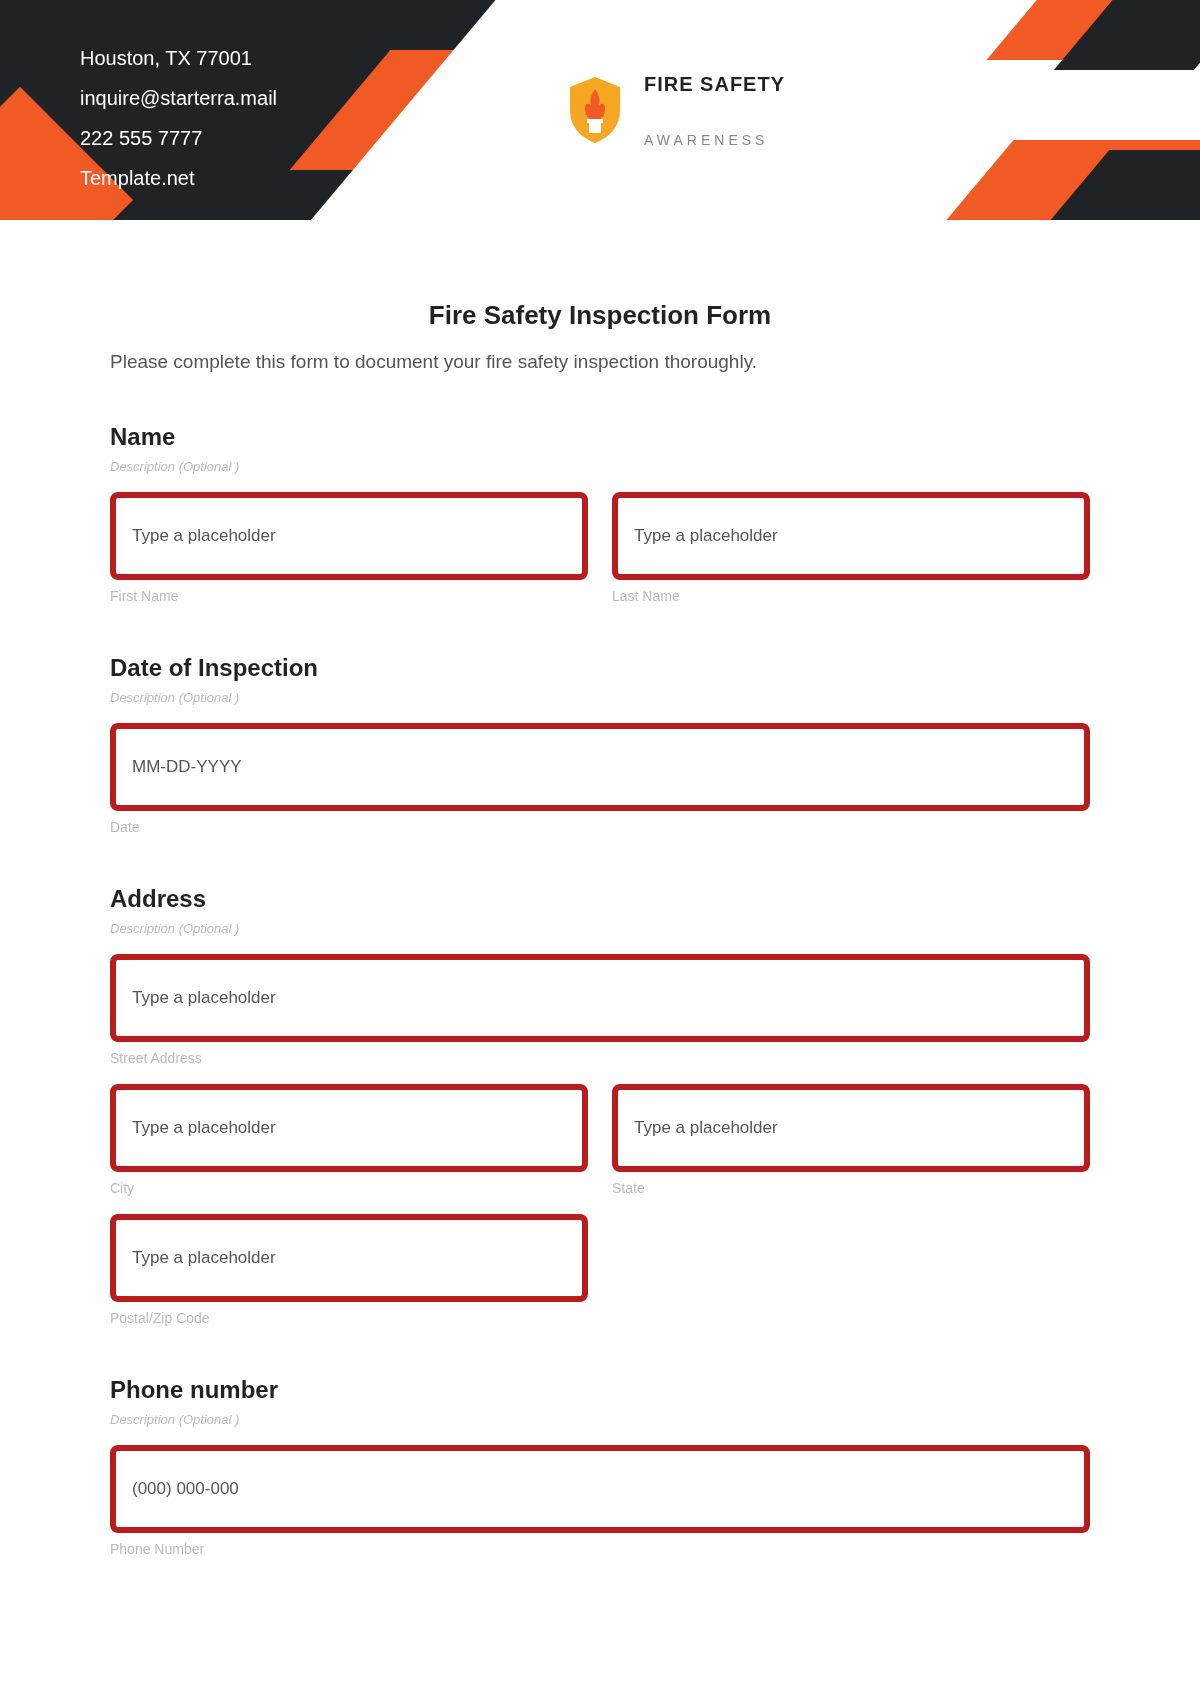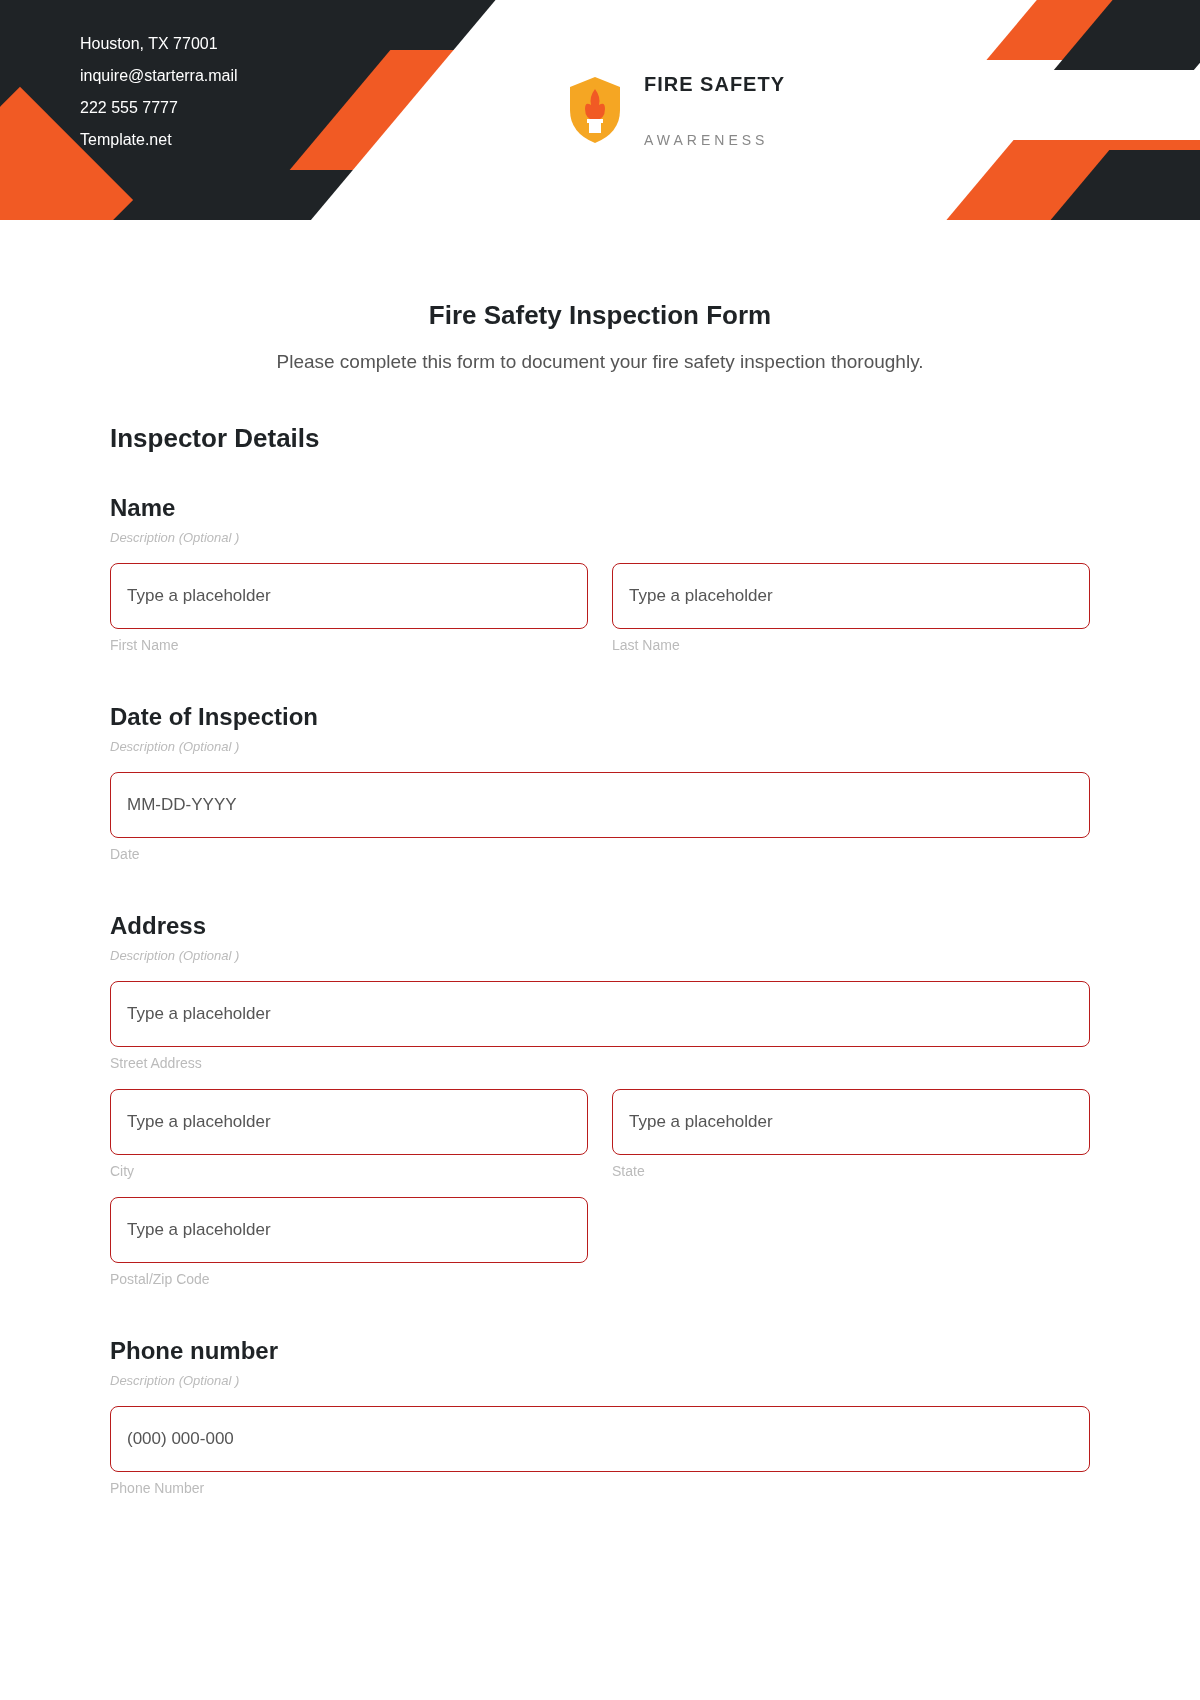--- a/index.html
+++ b/index.html
@@ -1,42 +1,42 @@
 <!DOCTYPE html>
 <html><head>
 <meta charset="utf-8">
 <style>
 * { box-sizing: border-box; margin: 0; padding: 0; }
 body { font-family: Arial, Helvetica, sans-serif; background: #fff; width: 1200px; }
 .header { position: relative; height: 220px; background: #fff; overflow: hidden; }
 .header-dark { position: absolute; top: 0; left: 0; width: 560px; height: 220px; background: #1f2326; }
-.header-info { position: absolute; top: 28px; left: 80px; color: #fff; font-size: 16px; line-height: 2; }
+.header-info { position: absolute; top: 38px; left: 80px; color: #fff; font-size: 20px; line-height: 2; }
 .shape-orange-bl { position: absolute; bottom: -60px; left: -60px; width: 160px; height: 160px; background: #f15a24; transform: rotate(45deg); }
 .shape-orange-mid { position: absolute; top: 50px; left: 340px; width: 120px; height: 120px; background: #f15a24; transform: skewX(-40deg); }
 .shape-dark-cut { position: absolute; top: -40px; left: 420px; width: 260px; height: 260px; background: #fff; transform: skewX(-40deg); }
 .shape-orange-tr1 { position: absolute; top: -20px; right: 60px; width: 120px; height: 80px; background: #f15a24; transform: skewX(-40deg); }
 .shape-dark-tr { position: absolute; top: -40px; right: -40px; width: 140px; height: 110px; background: #1f2326; transform: skewX(-40deg); }
 .shape-orange-br { position: absolute; top: 140px; right: -40px; width: 260px; height: 80px; background: #f15a24; transform: skewX(-40deg); }
 .shape-dark-br { position: absolute; top: 150px; right: -80px; width: 200px; height: 70px; background: #1f2326; transform: skewX(-40deg); }
 .logo-area { position: absolute; top: 70px; left: 560px; display: flex; align-items: center; gap: 14px; }
 .shield { width: 70px; height: 80px; display: flex; align-items: center; justify-content: center; }
 .logo-text { display: flex; flex-direction: column; gap: 36px; }
 .logo-title { font-weight: bold; color: #1f2326; letter-spacing: 1px; font-size: 20px; }
 .logo-sub { font-size: 14px; letter-spacing: 4px; color: #888; }
 .content { padding: 80px 110px 40px; }
 .page-title { text-align: center; font-size: 26px; color: #1f2326; font-weight: bold; margin-bottom: 20px; }
-.page-sub { text-align: center; font-size: 19px; color: #555; margin-bottom: 50px; }
+.page-sub { text-align: left; font-size: 19px; color: #555; margin-bottom: 50px; }
 .section-title { font-size: 26px; font-weight: bold; color: #1f2326; margin-bottom: 40px; }
 .field-block { margin-bottom: 50px; }
 .field-label { font-size: 24px; font-weight: bold; color: #1f2326; margin-bottom: 8px; }
 .field-desc { font-size: 13px; font-style: italic; color: #bbb; margin-bottom: 18px; }
 .row { display: flex; gap: 24px; margin-bottom: 18px; }
 .col { flex: 1; display: flex; flex-direction: column; }
 .col-half { width: calc(50% - 12px); display: flex; flex-direction: column; }
-input.text-input { width: 100%; padding: 22px 16px; font-size: 17px; border: 1px solid #b91c1c; border-radius: 8px; color: #ef4444; font-family: inherit; }
+input.text-input { width: 100%; padding: 28px 16px; font-size: 17px; border: 6px solid #b91c1c; border-radius: 8px; color: #ef4444; font-family: inherit; }
 input.text-input::placeholder { color: #555; }
 .sublabel { font-size: 14px; color: #bbb; margin-top: 8px; }
 </style>
 </head>
 <body>
 
 <div class="header">
   <div class="header-dark"></div>
   <div class="shape-orange-bl"></div>
   <div class="shape-orange-mid"></div>
@@ -64,21 +64,20 @@
       <span class="logo-title">FIRE SAFETY</span>
       <span class="logo-sub">AWARENESS</span>
     </div>
   </div>
 </div>
 
 <div class="content">
   <h1 class="page-title">Fire Safety Inspection Form</h1>
   <p class="page-sub">Please complete this form to document your fire safety inspection thoroughly.</p>
 
-  <h2 class="section-title">Inspector Details</h2>
 
   <div class="field-block">
     <div class="field-label">Name</div>
     <div class="field-desc">Description (Optional )</div>
     <div class="row">
       <div class="col">
         <input class="text-input" placeholder="Type a placeholder" style="">
         <span class="sublabel">First Name</span>
       </div>
       <div class="col">

